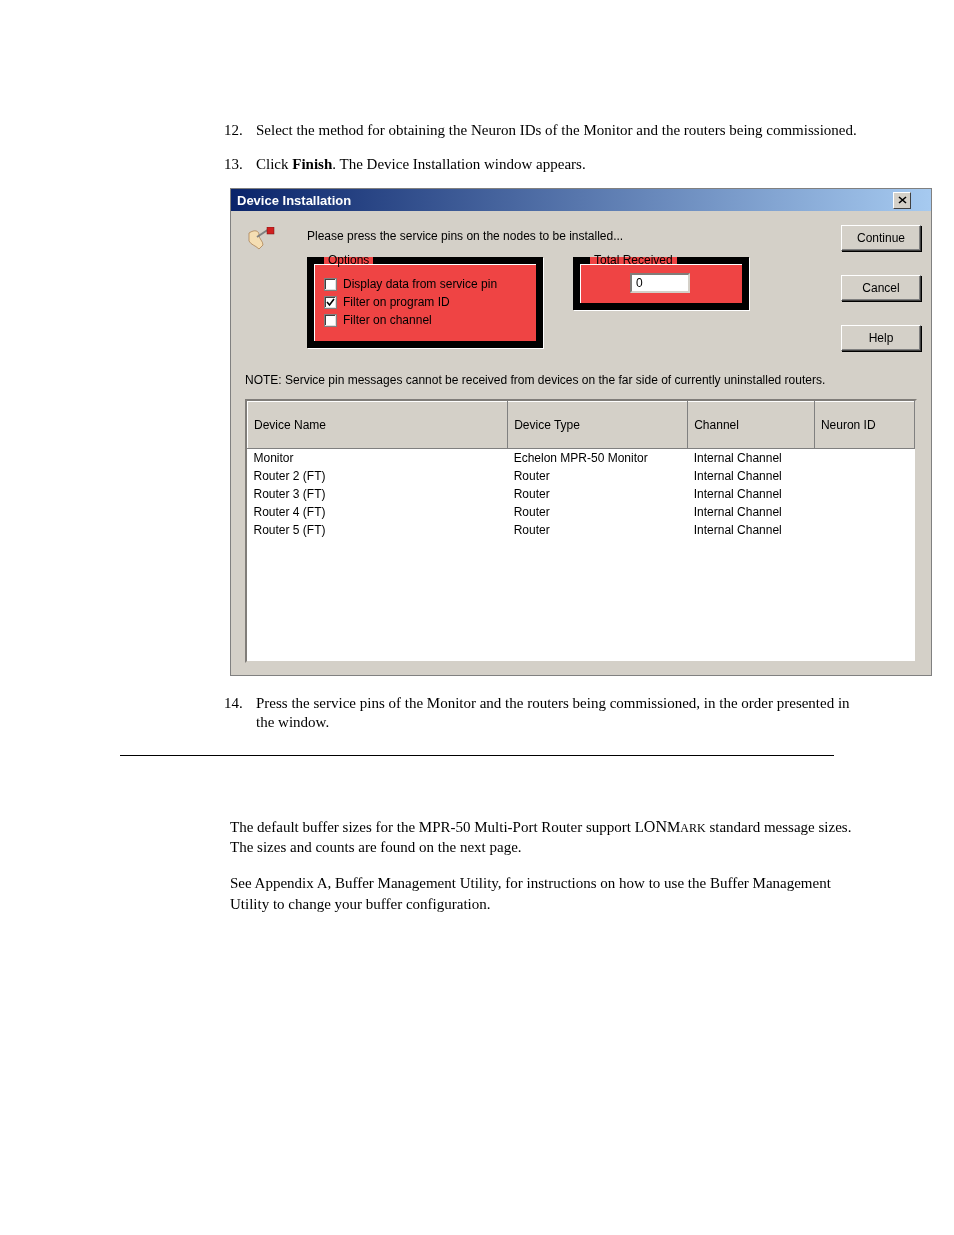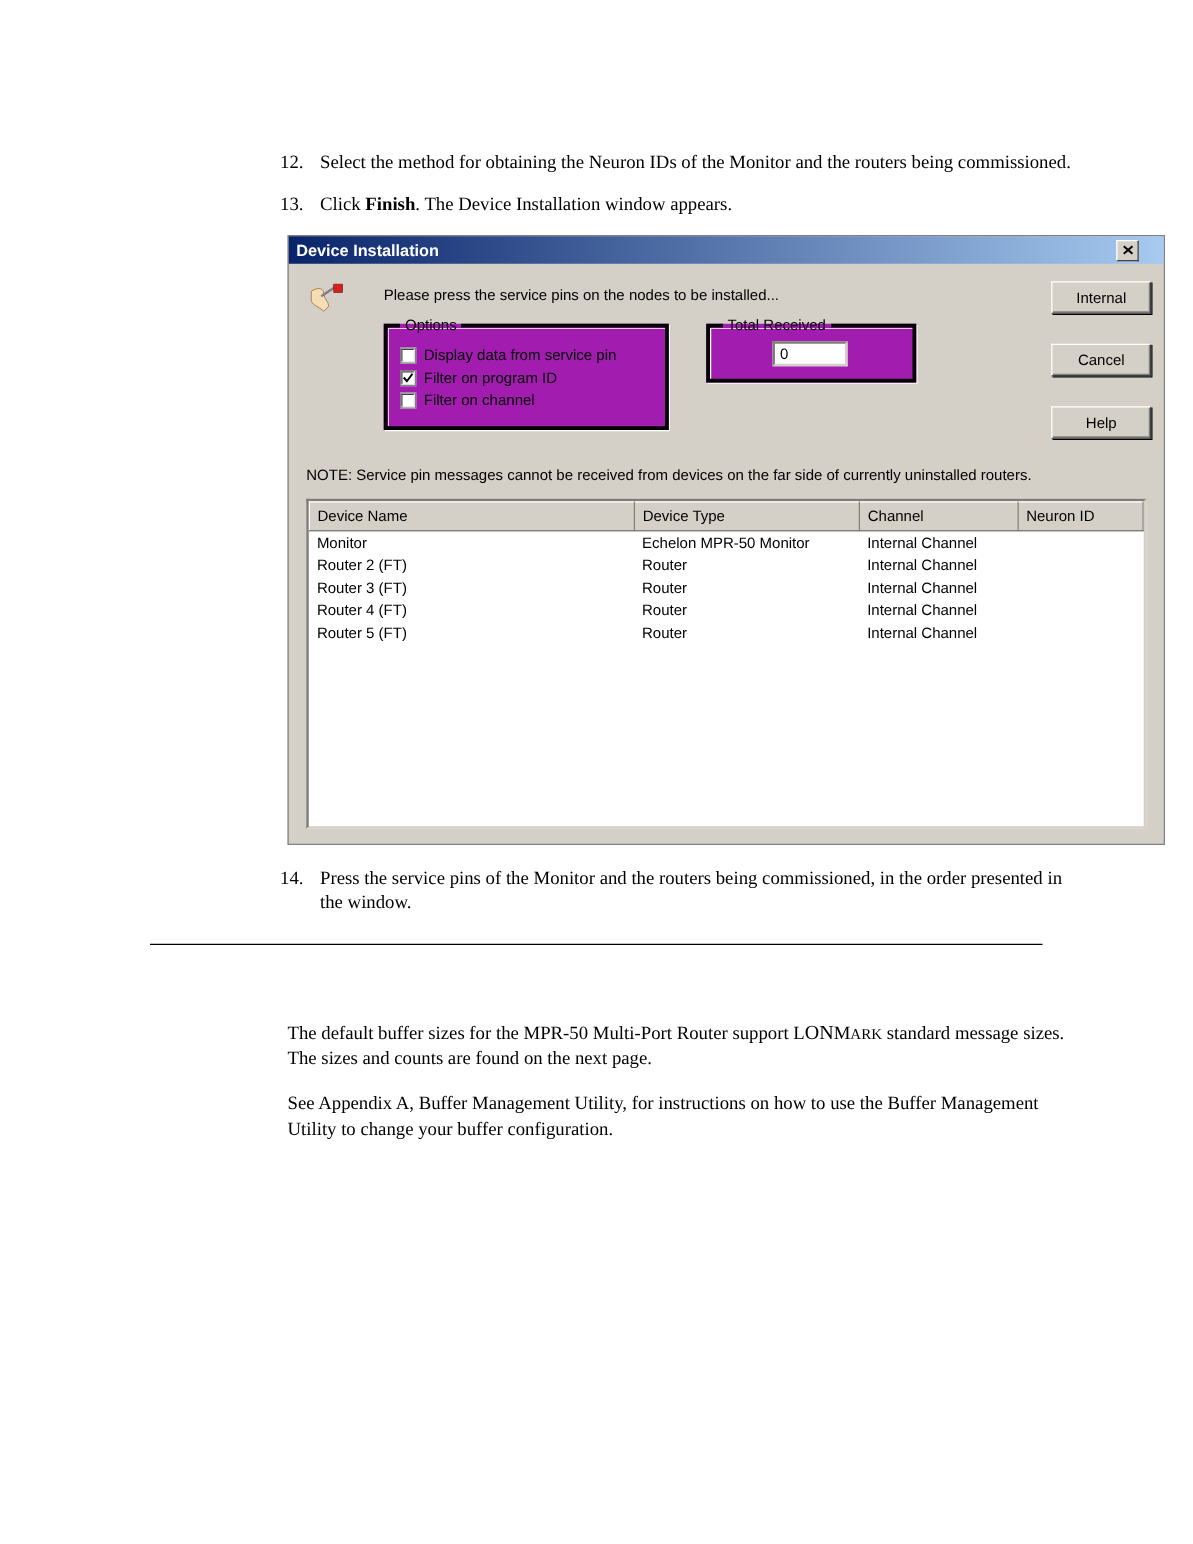--- a/index.html
+++ b/index.html
@@ -90,25 +90,25 @@
   .prompt {
     margin: 6px 0 10px 20px;
   }
   .mid-row {
     display: flex;
     align-items: flex-start;
     gap: 30px;
     margin-left: 20px;
   }
   fieldset.win {
-    border: 3px solid #000000;
+    border: 7px solid #000000;
     box-shadow: inset 1px 1px 0 #fff, 1px 1px 0 #fff;
     padding: 6px 12px 10px 10px;
     margin: 0;
-    background: #a21caf;
+    background: #ef4444;
   }
   fieldset.win > legend {
     padding: 0 4px;
     font-size: 12px;
   }
   .opts-box { width: 200px; }
   .recv-box {
     width: 140px;
     display: flex;
     align-items: flex-start;
@@ -187,21 +187,21 @@
     font-size: 12px;
     font-family: Tahoma, sans-serif;
   }
   table.dev th {
     background: #d4d0c8;
     border: 1px solid #fff;
     border-right-color: #808080;
     border-bottom-color: #808080;
     font-weight: normal;
     text-align: left;
-    padding: 2px 6px;
+    padding: 14px 6px;
     height: 18px;
   }
   table.dev td {
     padding: 1px 6px;
     border: none;
     height: 16px;
     white-space: nowrap;
   }
   .col-name { width: 39%; }
   .col-type { width: 27%; }
@@ -274,21 +274,21 @@
                 <span>Filter on channel</span>
               </div>
             </fieldset>
             <fieldset class="win recv-box">
               <legend>Total Received</legend>
               <div class="count-field">0</div>
             </fieldset>
           </div>
         </div>
         <div class="btn-col">
-          <div class="win-btn">Internal</div>
+          <div class="win-btn">Continue</div>
           <div class="win-btn">Cancel</div>
           <div class="win-btn">Help</div>
         </div>
       </div>
 
       <div class="note">NOTE: Service pin messages cannot be received from devices on the far side of currently uninstalled routers.</div>
 
       <div class="table-wrap">
         <table class="dev">
           <thead>

